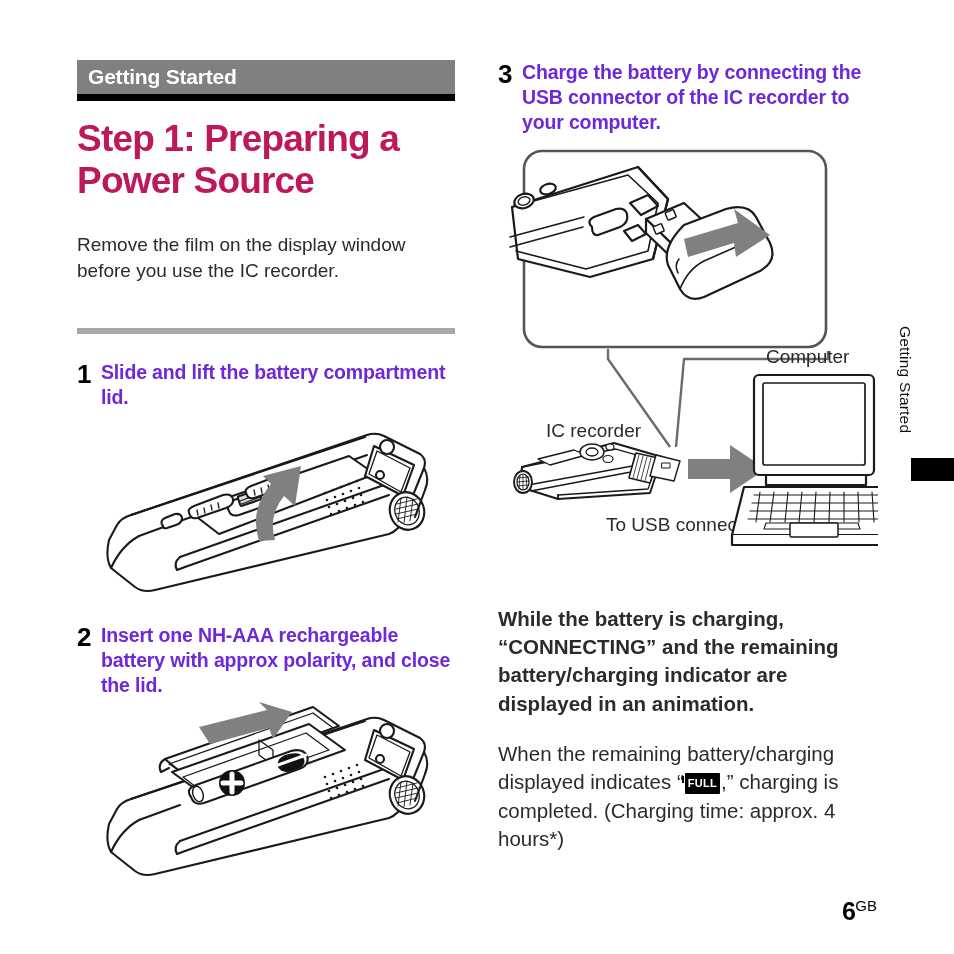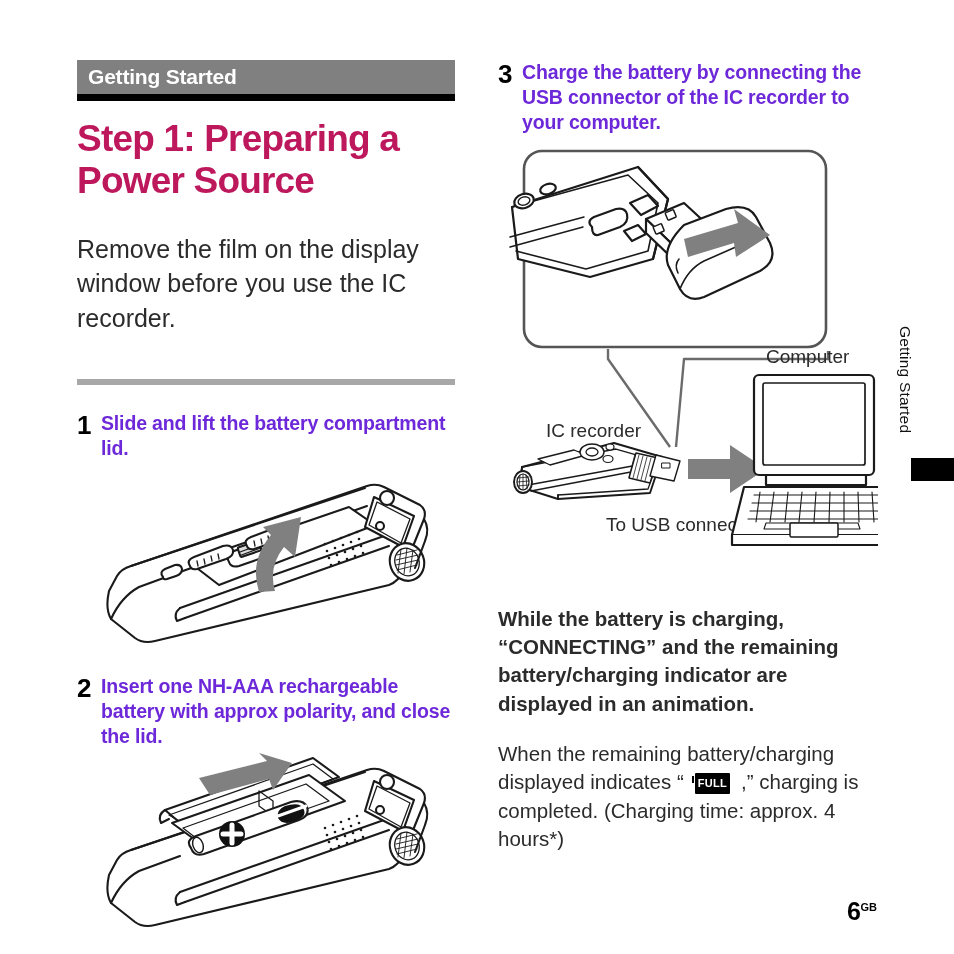--- a/index.html
+++ b/index.html
@@ -47,21 +47,21 @@
   .page-title {
     font-size: 37px;
     font-weight: bold;
     line-height: 1.13;
     letter-spacing: -0.8px;
     margin-top: 17px;
     color: #be185d;
   }
 
   .intro-para {
-    font-size: 25px;
+    font-size: 19px;
     line-height: 1.38;
     margin-top: 30px;
     color: #2b2b2b;
     font-weight: 300;
   }
 
   .section-rule {
     height: 6px;
     background: #a8a8a8;
     margin-top: 44px;
@@ -144,40 +144,40 @@
   #page-number {
     position: absolute;
     right: 77px;
     bottom: 28px;
     font-size: 25px;
     font-weight: bold;
     color: #000;
     letter-spacing: -0.5px;
   }
   #page-number sup {
-    font-size: 11px;
-    font-weight: bold;
+    font-size: 15px;
+    font-weight: normal;
     vertical-align: super;
     letter-spacing: 0;
   }
 
   
   .full-icon {
     display: inline-block;
     background: #000;
     color: #fff;
     font-size: 11px;
     font-weight: bold;
     line-height: 13px;
     padding: 4px 3px;
     border-radius: 1px;
     position: relative;
     top: -2px;
     letter-spacing: 0.3px;
-    margin: 0 11px;
+    margin: 0 1px;
   }
   .full-icon::before {
     content: "";
     position: absolute;
     left: -3px;
     top: 3px;
     width: 2px;
     height: 7px;
     background: #000;
   }

